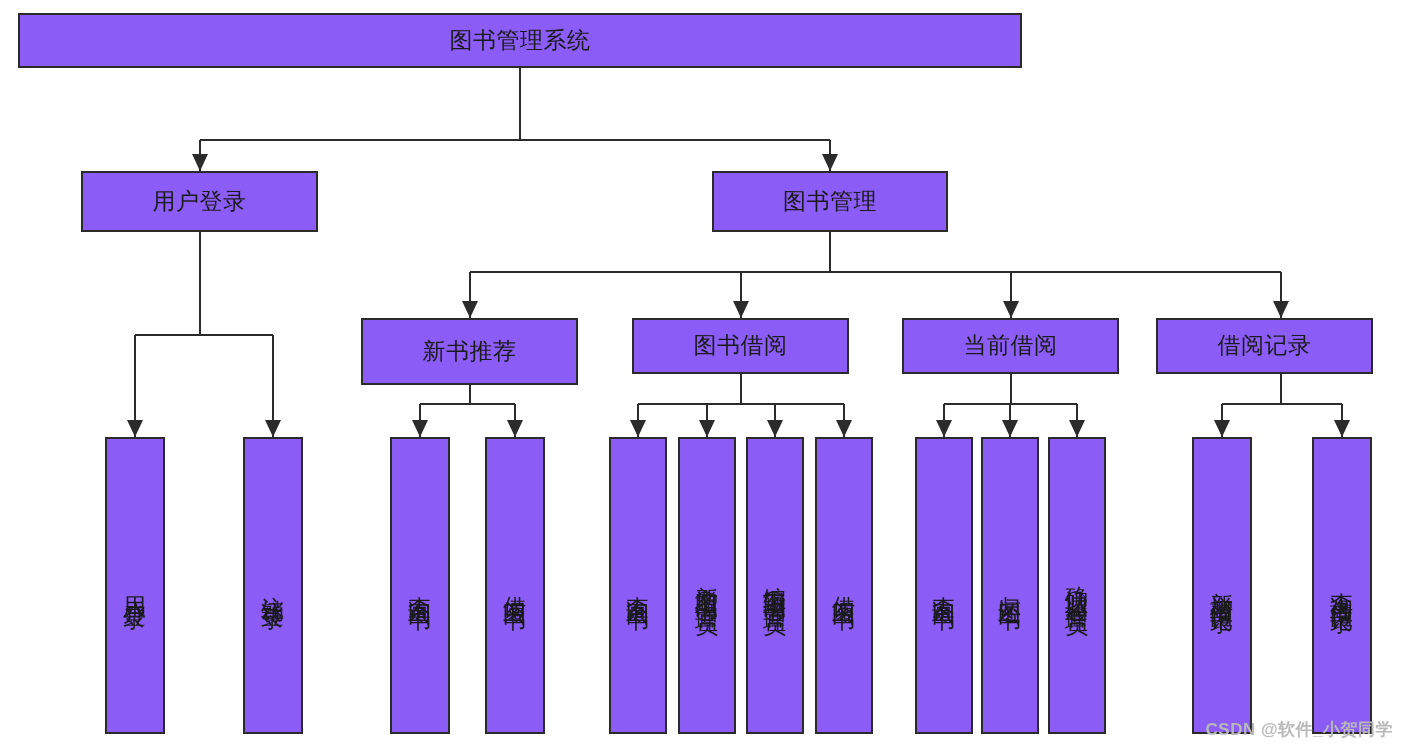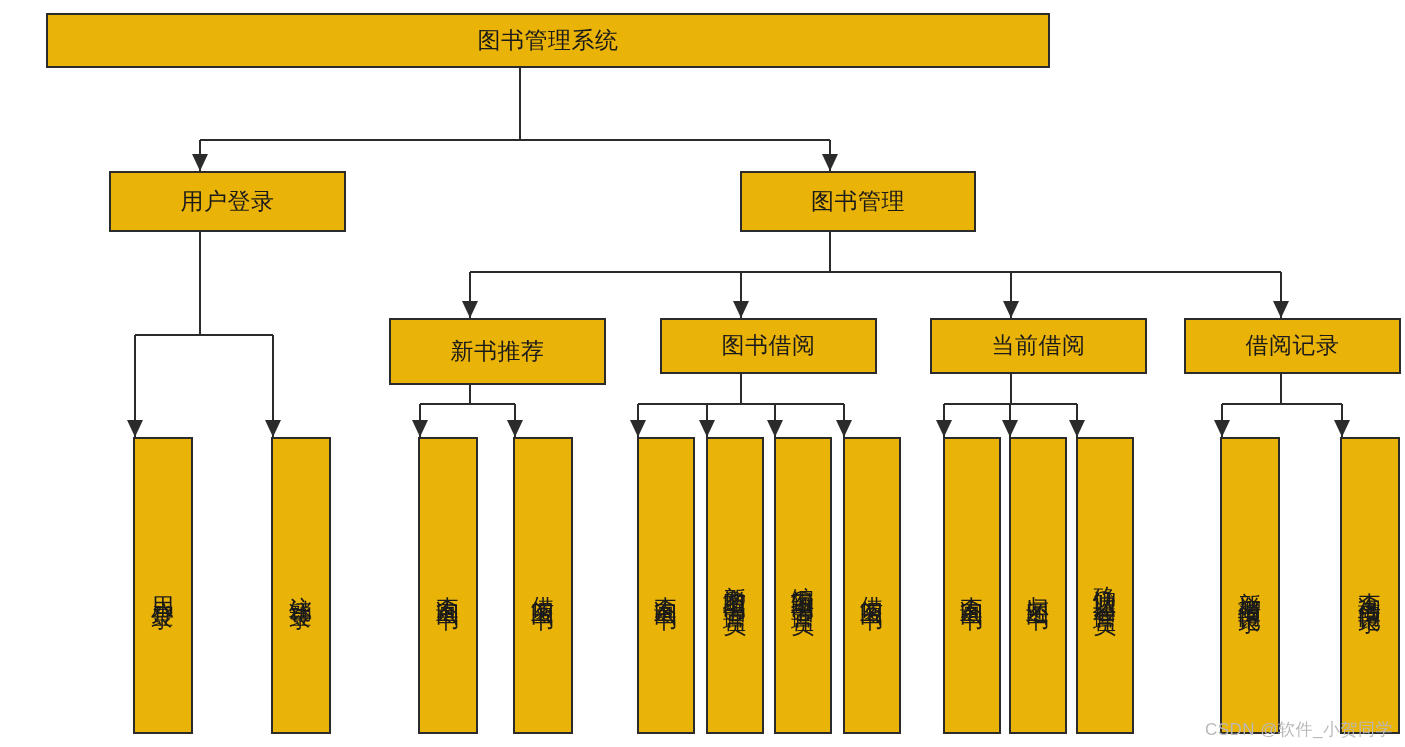--- a/index.html
+++ b/index.html
@@ -17,27 +17,26 @@
   #diagram-root {
     position: absolute;
     left: 0;
     top: 0;
     width: 1405px;
     height: 747px;
   }
   .node-box {
     position: absolute;
     box-sizing: border-box;
-    background: #eab308;
+    background: #8b5cf6;
     border: 2px solid #2b2b2b;
     display: flex;
     align-items: center;
     justify-content: center;
     overflow: hidden;
-    margin-left: 28px;
   }
   .node-label-h {
     font-size: 23px;
     color: #1a1a1a;
     line-height: 1.2;
     white-space: nowrap;
     letter-spacing: 0.5px;
   }
   .node-label-v {
     font-size: 23px;
@@ -57,20 +56,21 @@
     pointer-events: none;
   }
   #watermark {
     position: absolute;
     right: 12px;
     bottom: 6px;
     font-size: 17px;
     color: #b9b9b9;
     white-space: nowrap;
     letter-spacing: 0.5px;
+    font-weight: bold;
   }
 </style>
 </head>
 <body>
 
 <div id="diagram-root">
   <svg id="connector-layer" width="1405" height="747" viewBox="0 0 1405 747">
       <line x1="520" y1="68" x2="520" y2="140" stroke="#2b2b2b" stroke-width="2.5" shape-rendering="crispEdges"></line>
       <line x1="200" y1="140" x2="830" y2="140" stroke="#2b2b2b" stroke-width="2.5" shape-rendering="crispEdges"></line>
       <line x1="200" y1="140" x2="200" y2="171" stroke="#2b2b2b" stroke-width="2.5" shape-rendering="crispEdges"></line>

